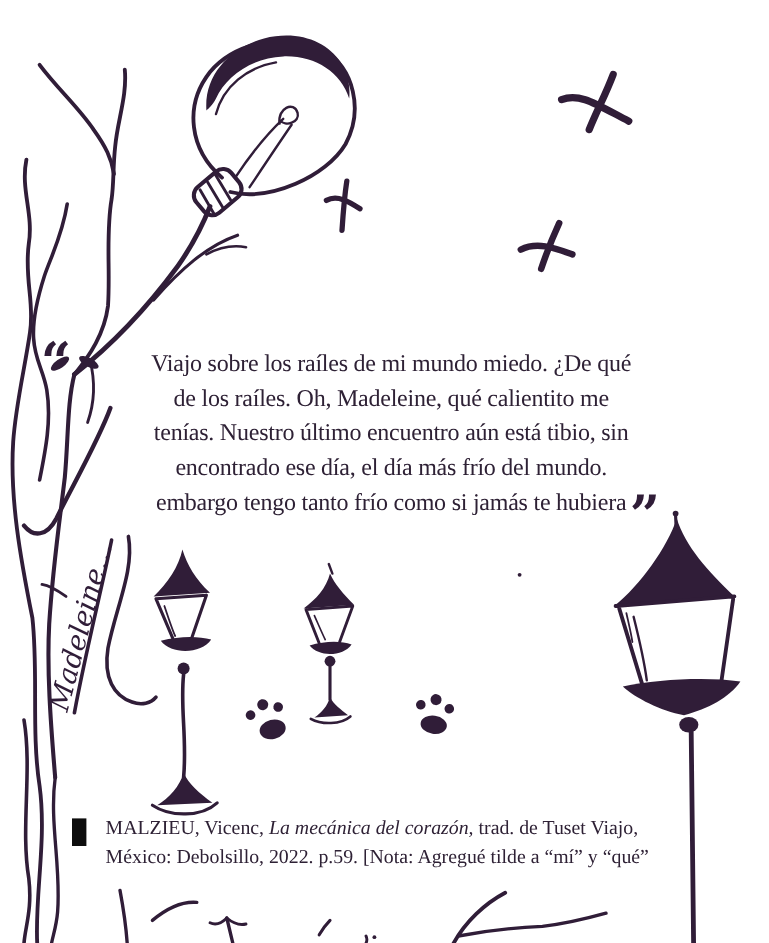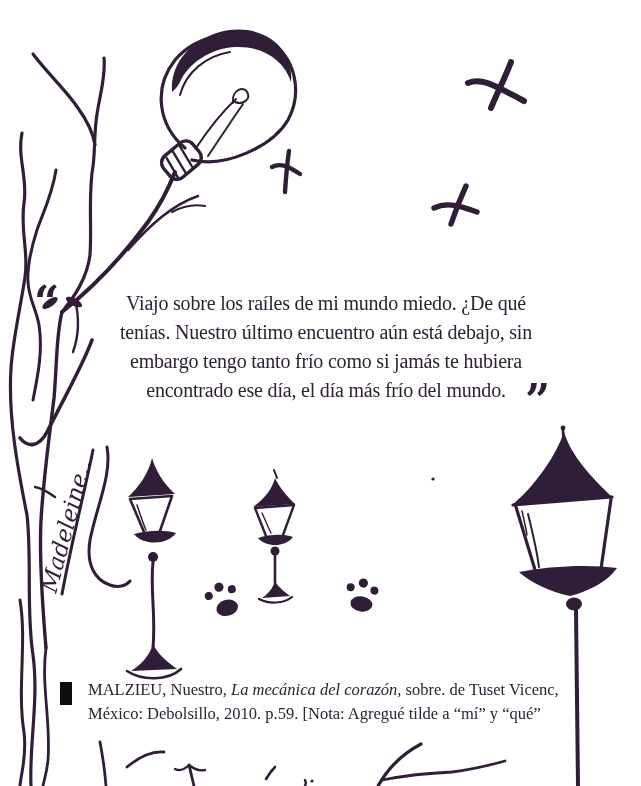--- a/index.html
+++ b/index.html
@@ -181,27 +181,28 @@
       <path class="ink-stroke" stroke-width="3.2" d="M378,786 C388,768 404,753 421,744"></path>
       <path class="ink-stroke" stroke-width="2.8" d="M382,780 C408,775 430,773 452,772 C470,770 487,766 505,761"></path>
     </g>
 
     <text class="sig-text" transform="translate(56,594) rotate(-75)">Madeleine...</text>
   </svg>
 
   <div class="quote-block">
     <span class="qmark open">“</span>
     <div class="qline">Viajo sobre los raíles de mi mundo miedo. ¿De qué</div>
-    <div class="qline">tenías. Nuestro último encuentro aún está debajo, sin</div>
+    <div class="qline">de los raíles. Oh, Madeleine, qué calientito me</div>
+    <div class="qline">tenías. Nuestro último encuentro aún está tibio, sin</div>
+    <div class="qline">encontrado ese día, el día más frío del mundo.</div>
     <div class="qline">embargo tengo tanto frío como si jamás te hubiera</div>
-    <div class="qline">encontrado ese día, el día más frío del mundo.</div>
     <span class="qmark close">”</span>
   </div>
 
   <div class="citation">
     <span class="bullet"></span>
     <div class="cit-text">
-      <div class="cit-line"><span>MALZIEU, Nuestro, </span><i>La mecánica del corazón,</i><span> sobre. de Tuset Vicenc,</span></div>
-      <div class="cit-line">México: Debolsillo, 2010. p.59. [Nota: Agregué tilde a “mí” y “qué”</div>
+      <div class="cit-line"><span>MALZIEU, Vicenc, </span><i>La mecánica del corazón,</i><span> trad. de Tuset Viajo,</span></div>
+      <div class="cit-line">México: Debolsillo, 2022. p.59. [Nota: Agregué tilde a “mí” y “qué”</div>
     </div>
   </div>
 
 </div>
 
 </body></html>

